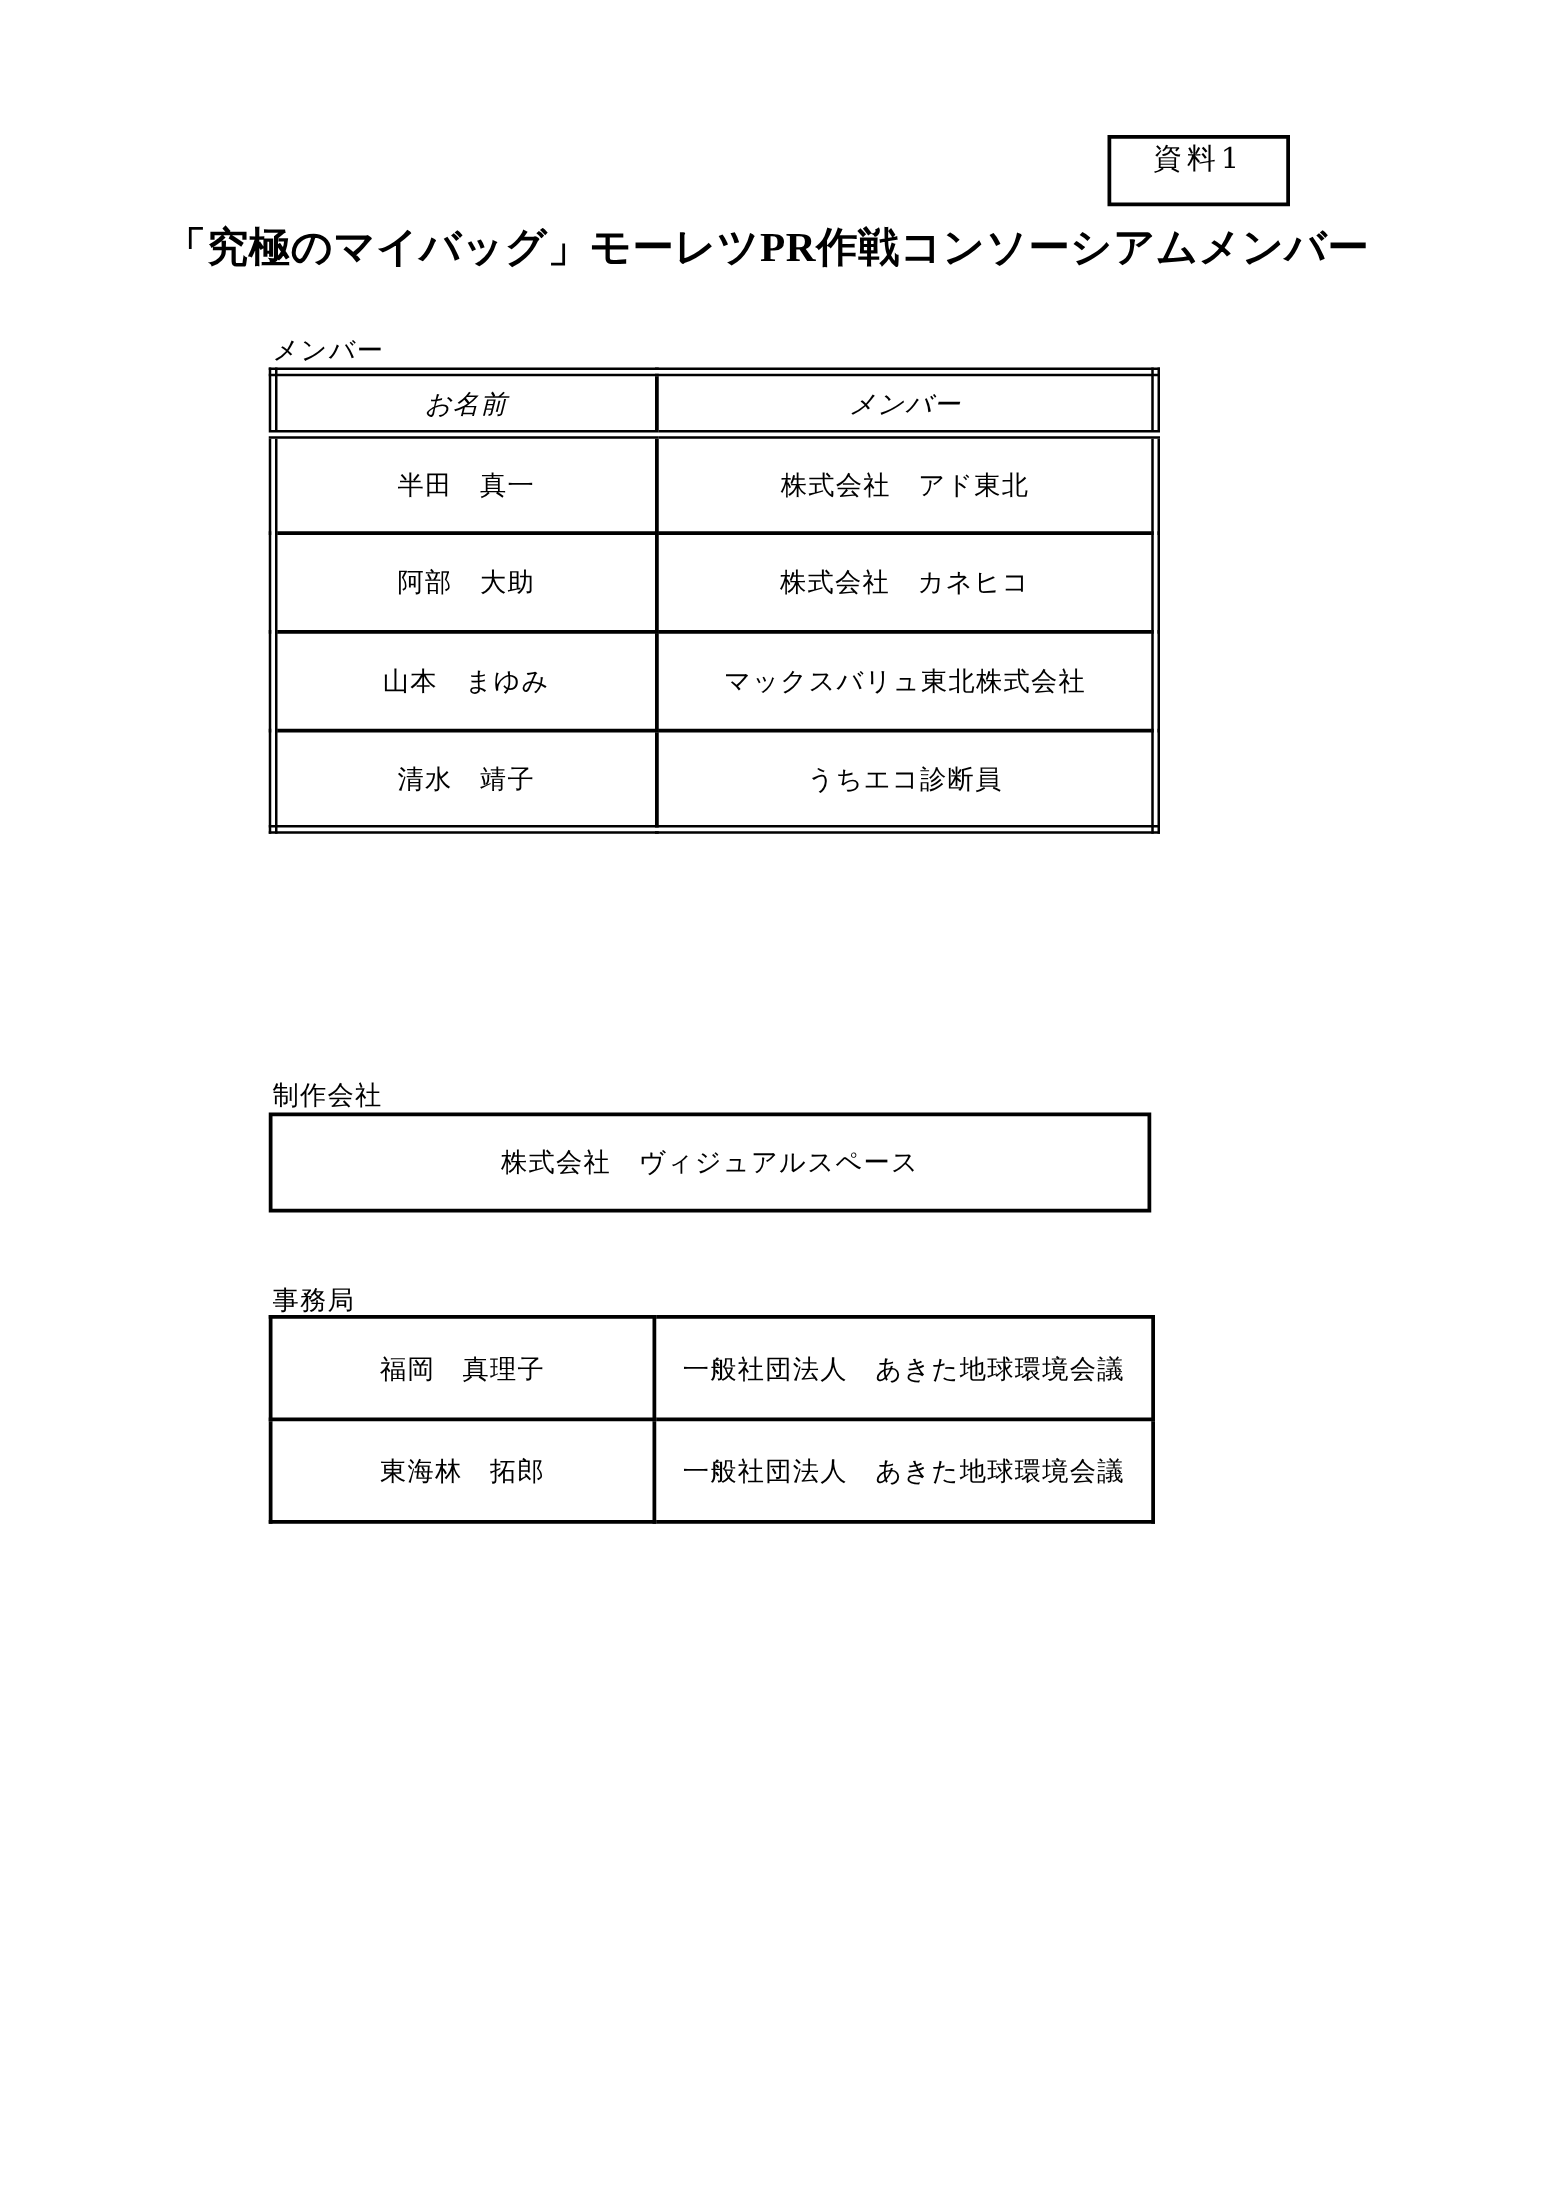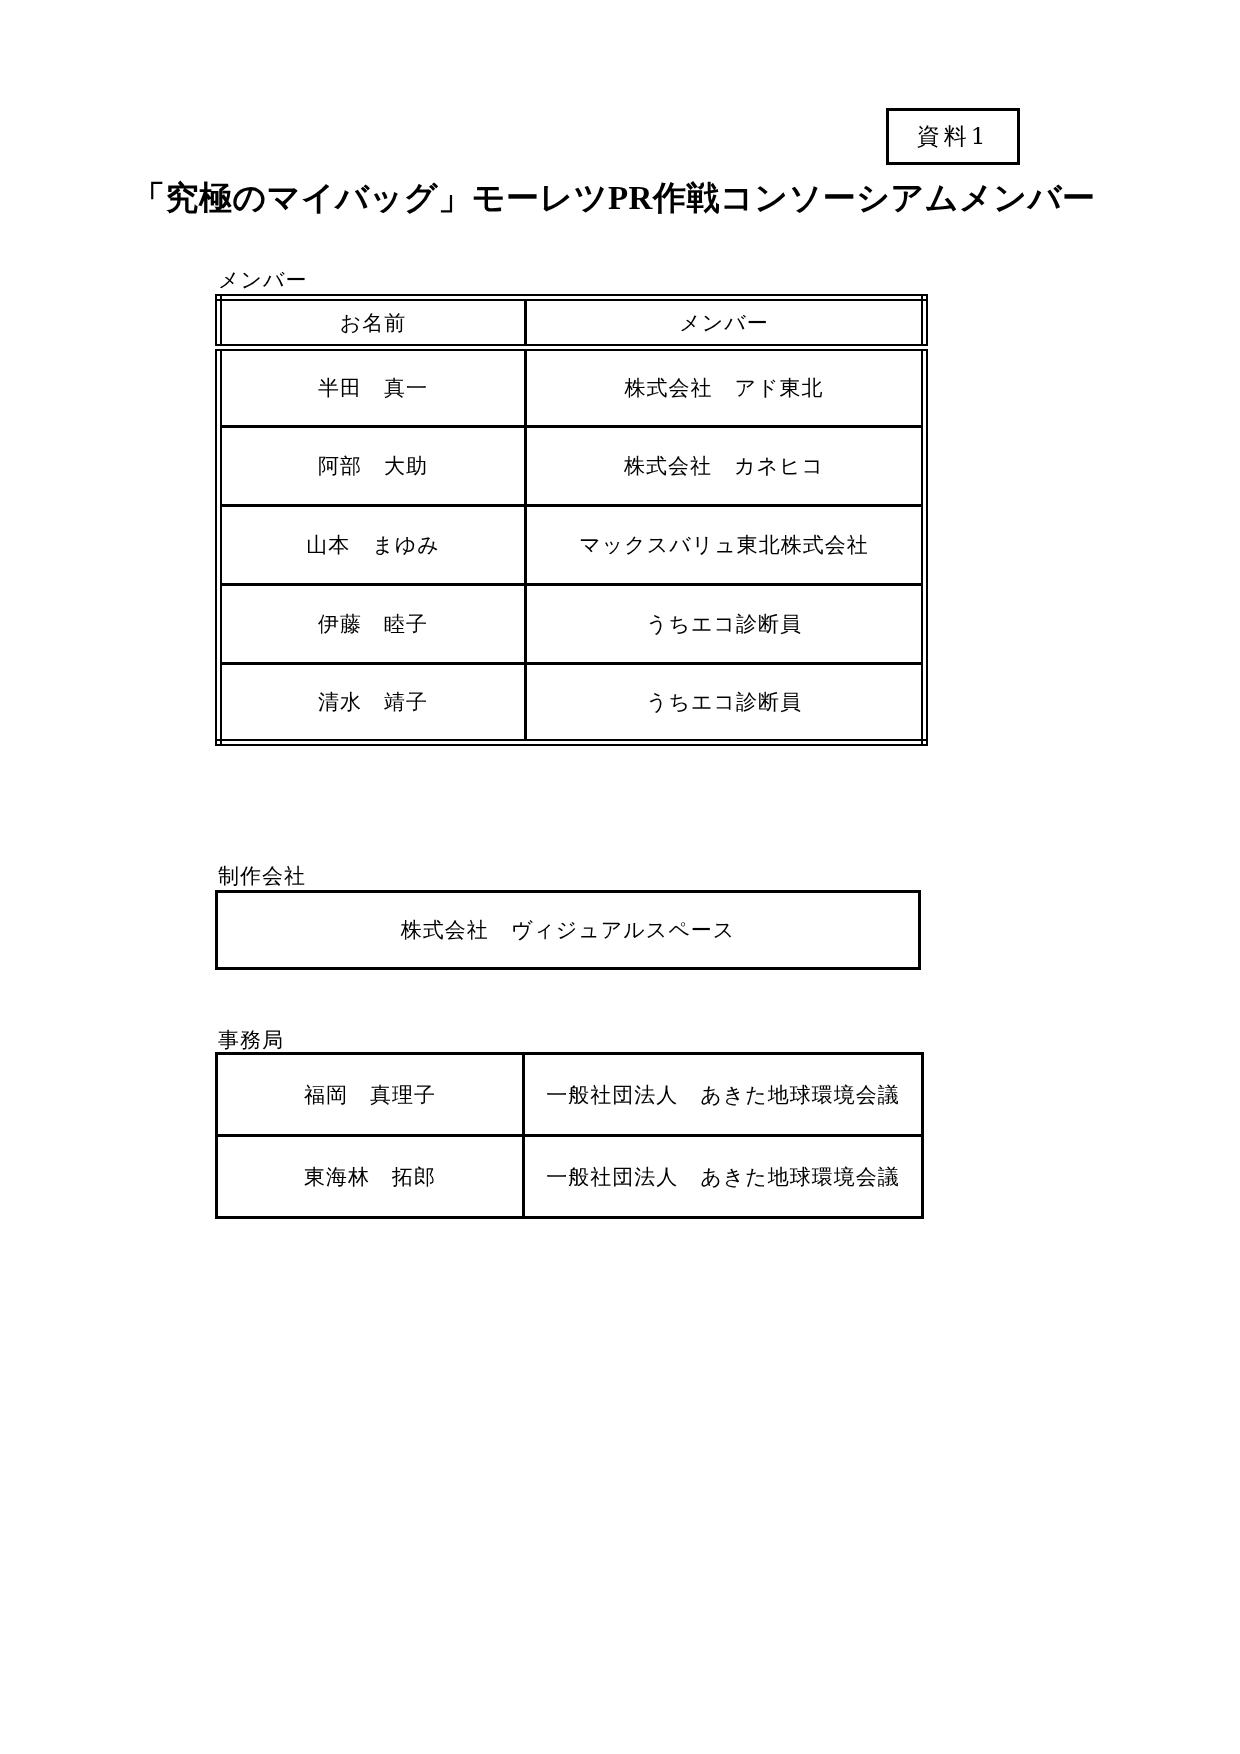--- a/index.html
+++ b/index.html
@@ -7,23 +7,23 @@
   .page {
     position:relative;
     width:1240px; height:1754px;
     margin:0 auto;
     background:#ffffff;
     color:#000;
     font-family:"DejaVu Sans", sans-serif;
   }
   .doc-label-box {
     position:absolute; left:886px; top:108px;
-    width:134px; height:57px;
+    width:146px; height:57px;
     border:3px solid #000;
-    display:flex; align-items:center; justify-content:center;
+    display:flex; justify-content:center;
     font-family:"DejaVu Serif", serif;
     font-size:23px; letter-spacing:4px;
   }
   .doc-title {
     position:absolute; left:132px; top:176px;
     font-size:33px; font-weight:bold; letter-spacing:0.5px;
     white-space:nowrap;
     font-family:Liberation Serif, serif;
   }
   .section-label {
@@ -42,21 +42,21 @@
     border:7px double #000;
   }
   .members-table th, .members-table td {
     border:3px solid #000;
     text-align:center; vertical-align:middle;
     font-size:21px; font-weight:normal;
     letter-spacing:1px;
   }
   .members-table th { height:50px; }
   .members-table td { height:79px; }
-  .members-table thead th { border-bottom:7px double #000; }
+  .members-table thead th { border-bottom:7px double #000;font-style:italic; }
   .col-name { width:307px; }
   .col-aff  { width:399px; }
 
   .production-box {
     position:absolute; left:215px; top:890px;
     width:706px; height:80px;
     border:3px solid #000;
     display:flex; align-items:center; justify-content:center;
     font-size:21px; letter-spacing:1px;
   }
@@ -100,24 +100,20 @@
       </tr>
       <tr>
         <td>阿部　大助</td>
         <td>株式会社　カネヒコ</td>
       </tr>
       <tr>
         <td>山本　まゆみ</td>
         <td>マックスバリュ東北株式会社</td>
       </tr>
       <tr>
-        <td>伊藤　睦子</td>
-        <td>うちエコ診断員</td>
-      </tr>
-      <tr>
         <td>清水　靖子</td>
         <td>うちエコ診断員</td>
       </tr>
     </tbody>
   </table>
 
   <div class="section-label label-production">制作会社</div>
 
   <div class="production-box">
     <span>株式会社　ヴィジュアルスペース</span>

